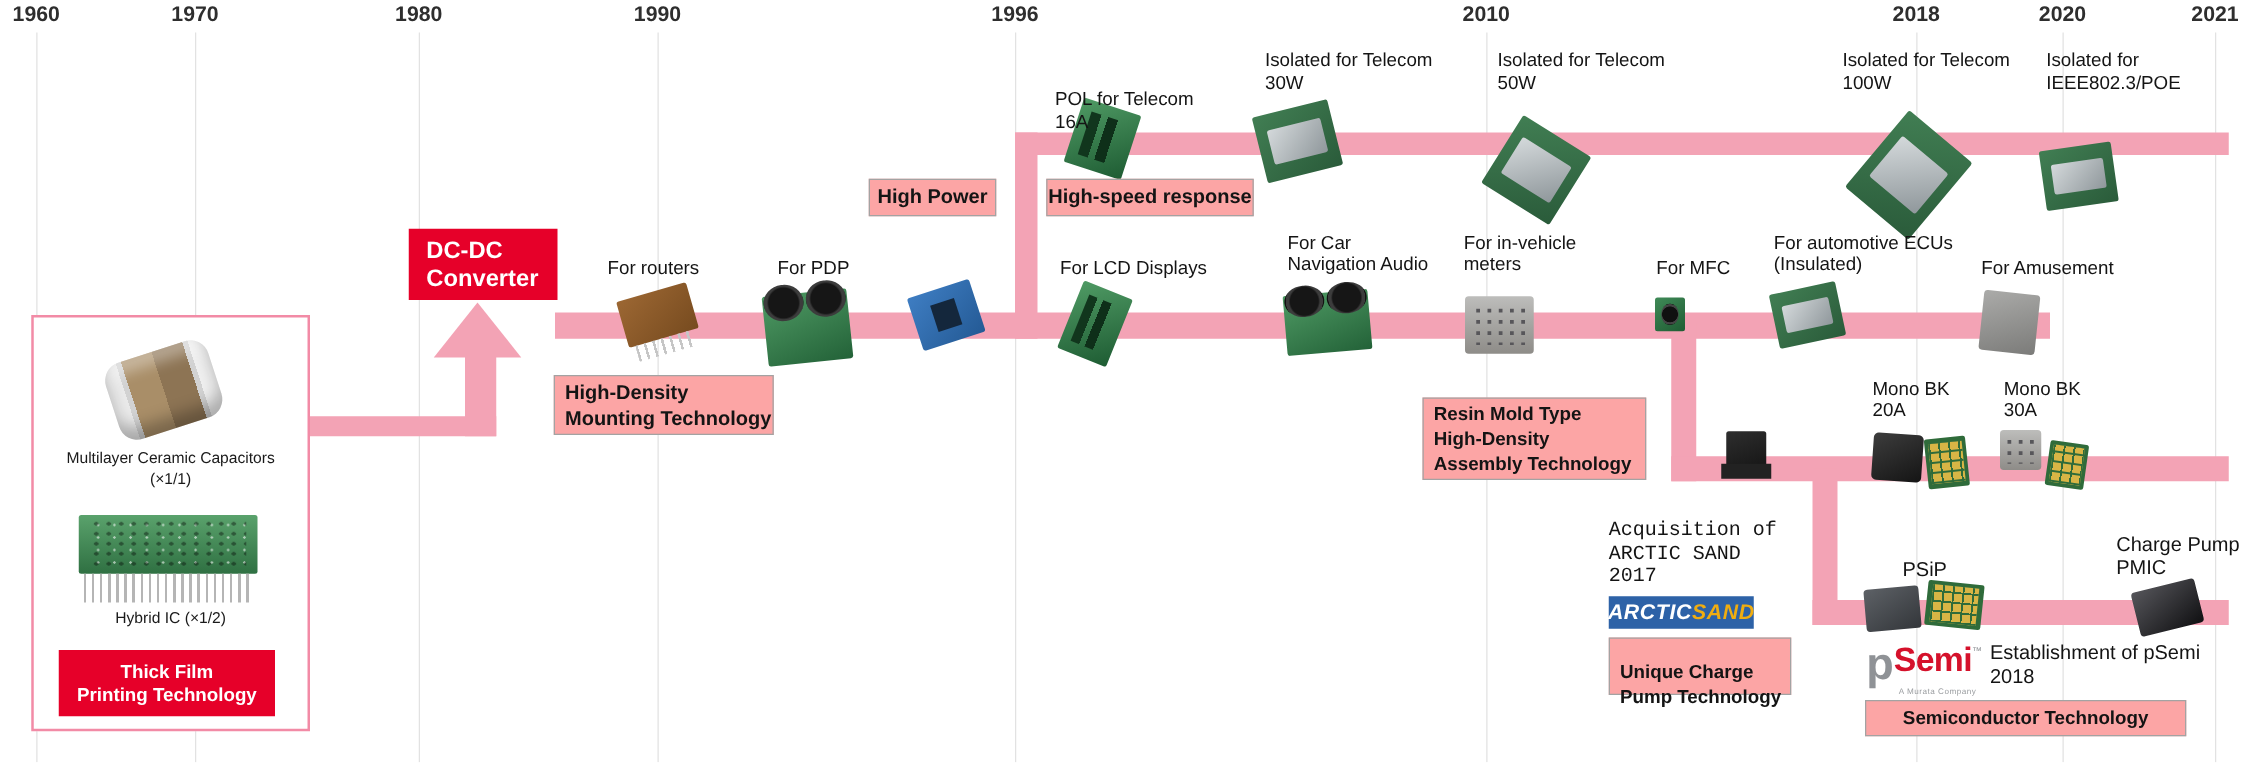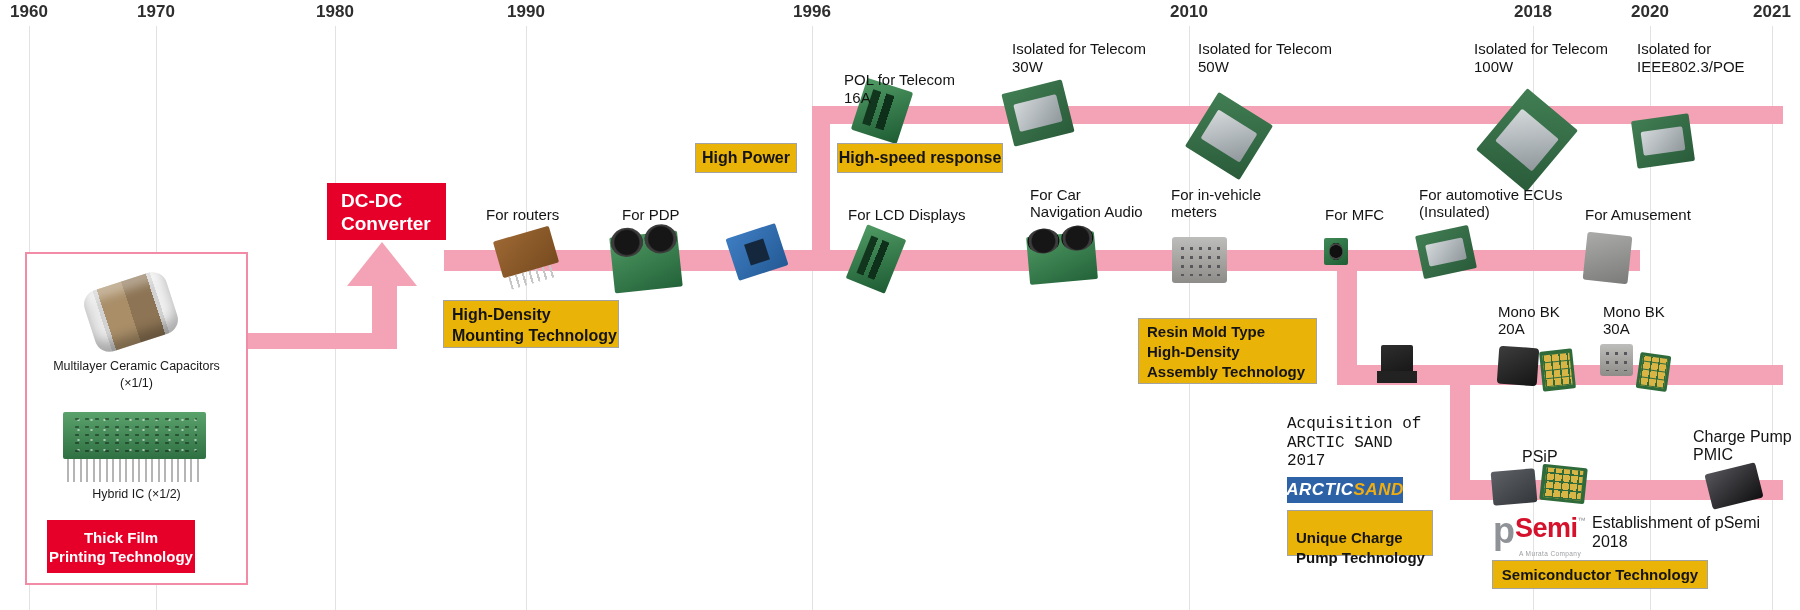--- a/index.html
+++ b/index.html
@@ -7,21 +7,21 @@
     position:relative;width:1800px;height:610px;overflow:hidden;background:#fff;
     font-family:"Liberation Sans","DejaVu Sans",sans-serif;color:#1a1a1a;
   }
   .gridline{position:absolute;top:26px;bottom:0;width:1px;background:#e2e2e2;z-index:0;}
   .year{position:absolute;top:2px;transform:translateX(-50%);font-size:17px;font-weight:bold;color:#2e2e2e;z-index:3;white-space:nowrap;}
   .band{position:absolute;background:var(--timeline-pink,#f3a3b5);z-index:1;}
   .arrowhead{position:absolute;width:0;height:0;z-index:1;
     border-left:35px solid transparent;border-right:35px solid transparent;
     border-bottom:44px solid var(--timeline-pink,#f3a3b5);}
   .redbox{position:absolute;background:var(--brand-red,#e60029);color:#fff;font-weight:bold;z-index:3;}
-  .tbox{position:absolute;background:#eab308;border:1px solid #a3a3a3;z-index:3;
+  .tbox{position:absolute;background:#fca5a5;border:1px solid #a3a3a3;z-index:3;
     font-weight:bold;color:#141414;box-sizing:border-box;}
   .tbox .ln{white-space:nowrap;}
   .lbl{position:absolute;z-index:3;font-size:15px;line-height:17.5px;white-space:nowrap;color:#141414;}
   .lbl2{position:absolute;z-index:3;font-size:15px;line-height:17px;white-space:nowrap;color:#141414;}
   .small{font-size:12.5px;}
   .chip{position:absolute;z-index:2;border-radius:2px;}
   .green{background:linear-gradient(145deg,#4f9a64,#1e5c33);}
   .green::after{content:"";position:absolute;inset:16% 18%;
     background:linear-gradient(90deg,#11361d 0 28%,rgba(0,0,0,0) 28% 46%,#0e2f19 46% 74%,rgba(0,0,0,0) 74%);}
   .module{background:linear-gradient(145deg,#417e53,#2a5b3a);}
@@ -112,21 +112,21 @@
   <div class="band" style="left:248px;top:333px;width:149px;height:16px;"></div>
   <div class="band" style="left:372px;top:284px;width:25px;height:65px;"></div>
   <div class="arrowhead" style="left:347px;top:242px;"></div>
 
   <div class="originbox"></div>
   <div class="cap" style="left:88px;top:280px;width:86px;height:64px;"></div>
   <div class="centerline small" style="left:30px;top:359px;width:213px;">Multilayer Ceramic Capacitors</div>
   <div class="centerline small" style="left:30px;top:376px;width:213px;">(×1/1)</div>
   <div class="hybrid" style="left:63px;top:412px;width:143px;height:47px;"></div>
   <div class="centerline small" style="left:30px;top:487px;width:213px;">Hybrid IC (×1/2)</div>
-  <div class="redbox" style="left:47px;top:520px;width:148px;height:53px;font-size:15px;line-height:19px;text-align:center;padding-top:8px;box-sizing:border-box;">
+  <div class="redbox" style="left:47px;top:520px;width:173px;height:53px;font-size:15px;line-height:19px;text-align:center;padding-top:8px;box-sizing:border-box;">
     <div class="ln">Thick Film</div>
     <div class="ln">Printing Technology</div>
   </div>
 
   <div class="redbox" style="left:327px;top:183px;width:119px;height:57px;font-size:19px;line-height:23px;padding:6px 0 0 14px;box-sizing:border-box;">
     <div>DC-DC</div>
     <div>Converter</div>
   </div>
 
   <div class="tbox" style="left:443px;top:300px;width:176px;height:48px;font-size:16px;line-height:21px;padding:3px 8px;">
@@ -141,21 +141,21 @@
   </div>
   <div class="tbox" style="left:1138px;top:318px;width:179px;height:66px;font-size:15px;line-height:20px;padding:3px 8px;">
     <div class="ln">Resin Mold Type</div>
     <div class="ln">High-Density</div>
     <div class="ln">Assembly Technology</div>
   </div>
   <div class="tbox" style="left:1287px;top:510px;width:146px;height:46px;font-size:15px;line-height:20px;padding:17px 8px;">
     <div class="ln">Unique Charge</div>
     <div class="ln">Pump Technology</div>
   </div>
-  <div class="tbox" style="left:1492px;top:560px;width:216px;height:29px;font-size:15px;line-height:27px;text-align:center;">
+  <div class="tbox" style="left:1492px;top:560px;width:257px;height:29px;font-size:15px;line-height:27px;text-align:center;">
     <span>Semiconductor Technology</span>
   </div>
 
   <div class="lbl" style="left:844px;top:40px;margin-top:31px;">
     <div>POL for Telecom</div>
     <div>16A</div>
   </div>
   <div class="lbl" style="left:1012px;top:40px;">
     <div>Isolated for Telecom</div>
     <div>30W</div>

